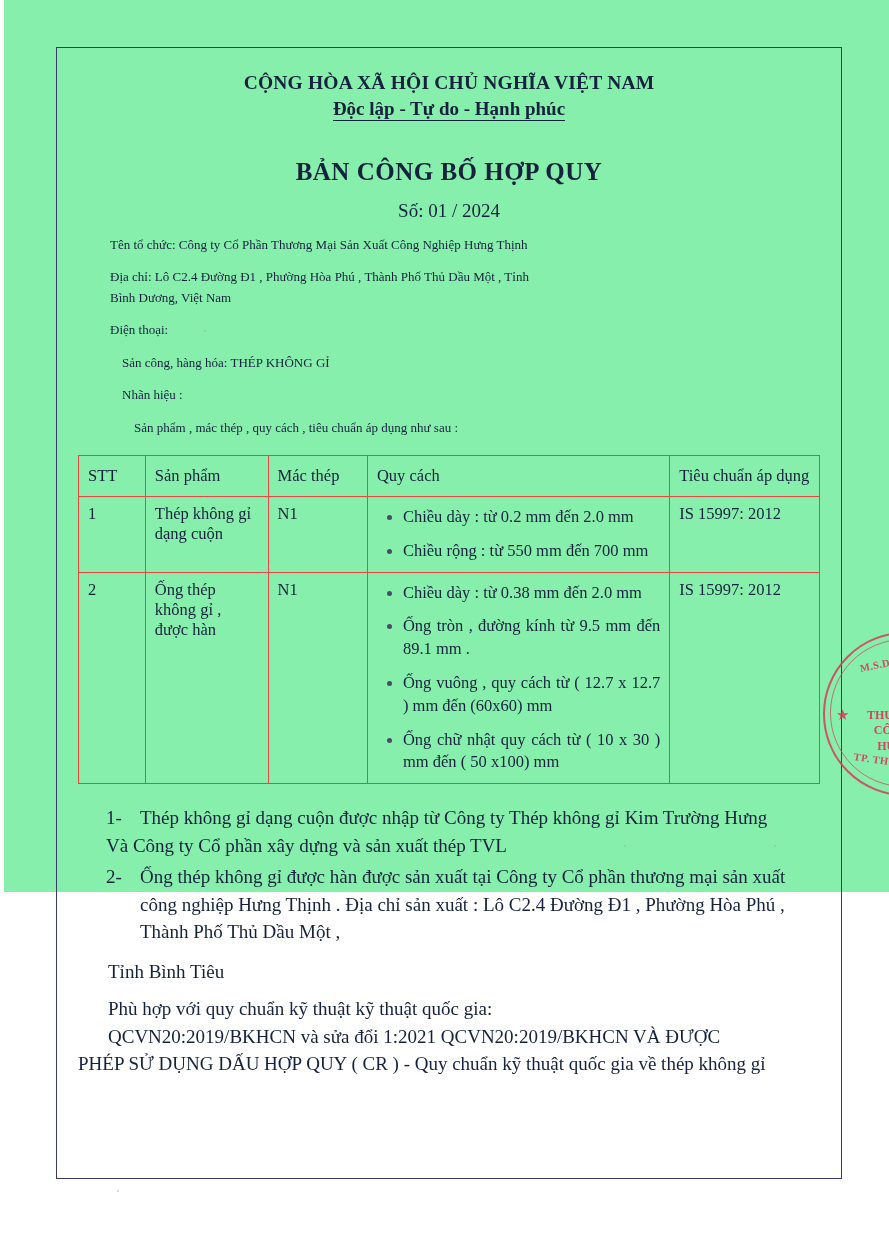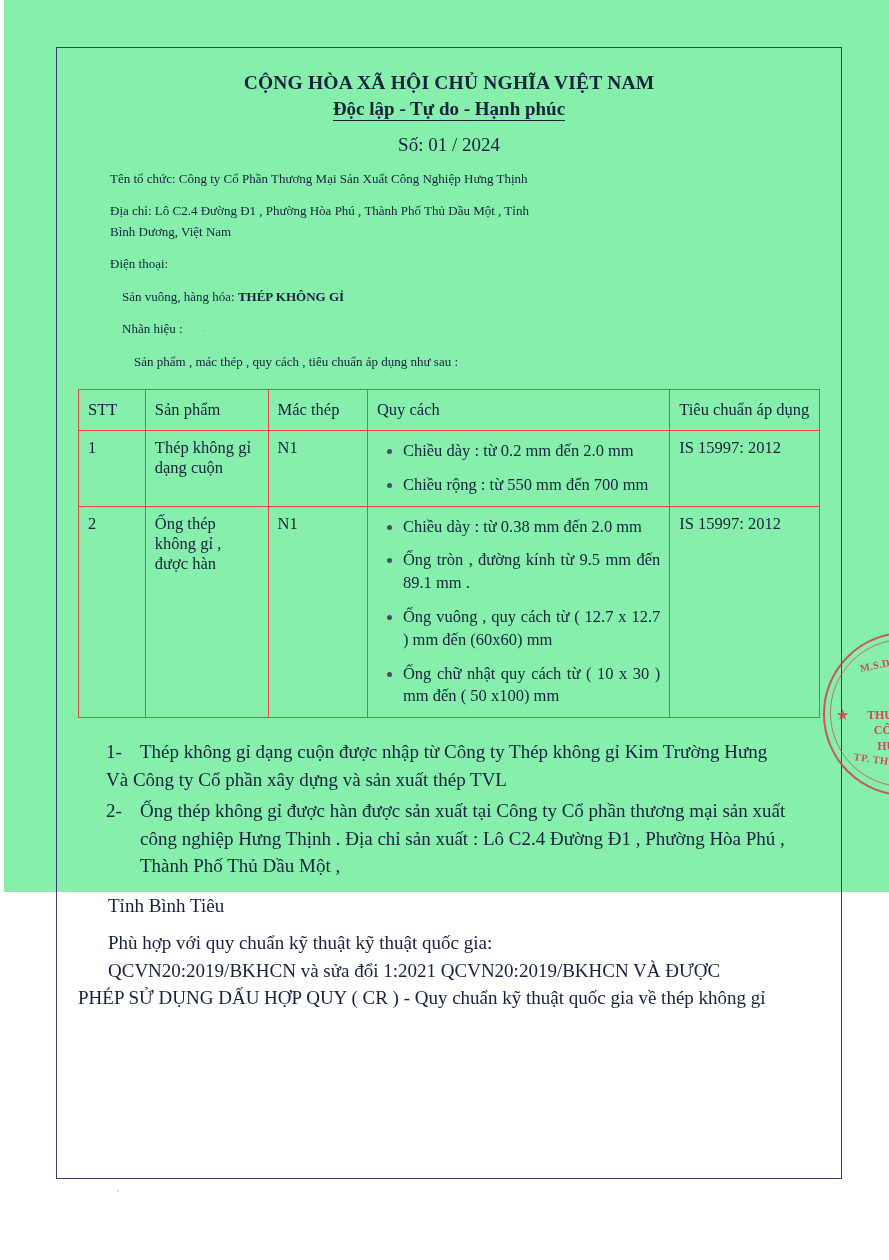--- a/index.html
+++ b/index.html
@@ -70,21 +70,21 @@
     color: #16213e;
   }
   .para {
     font-size: 13px;
     line-height: 1.42;
     margin-top: 14px;
     color: #16213e;
   }
   .para.indent { padding-left: 32px; }
   .para.indent2 { padding-left: 44px; }
-  .b { font-weight: bold; }
+  .b { font-weight: normal; }
 
   table.spec {
     border-collapse: collapse;
     width: 742px;
     margin-top: 18px;
     font-size: 16.5px;
     color: #16213e;
   }
   table.spec th, table.spec td {
     border: 1px solid #ef4444;
@@ -221,28 +221,29 @@
 <body>
 
 <div class="page">
   <div class="scan-frame"></div>
 
   <div class="content">
 
     <div class="center nat-title">CỘNG HÒA XÃ HỘI CHỦ NGHĨA VIỆT NAM</div>
     <div class="center nat-sub"><span>Độc lập - Tự do - Hạnh phúc</span></div>
 
+    <div class="center doc-title">BẢN CÔNG BỐ HỢP QUY</div>
     <div class="center doc-number">Số: 01 / 2024</div>
 
     <div class="para indent">Tên tổ chức: Công ty Cổ Phần Thương Mại Sản Xuất Công Nghiệp Hưng Thịnh</div>
     <div class="para indent">Địa chỉ: Lô C2.4 Đường Đ1 , Phường Hòa Phú , Thành Phố Thủ Dầu Một , Tỉnh</div>
     <div class="para" style="margin-top:2px; padding-left:32px;">Bình Dương, Việt Nam</div>
     <div class="para indent">Điện thoại:</div>
 
-    <div class="para indent2"><span>Sản vuông, hàng hóa: </span><span class="b">THÉP KHÔNG GỈ</span></div>
+    <div class="para indent2"><span>Sản công, hàng hóa: </span><span class="b">THÉP KHÔNG GỈ</span></div>
     <div class="para indent2">Nhãn hiệu :</div>
     <div class="para" style="padding-left:56px;">Sản phẩm , mác thép , quy cách , tiêu chuẩn áp dụng như sau :</div>
 
     <table class="spec">
       <thead>
         <tr>
           <td class="col-stt c">STT</td>
           <td class="col-sp">Sản phẩm</td>
           <td class="col-mac c">Mác thép</td>
           <td class="col-qc">Quy cách</td>

